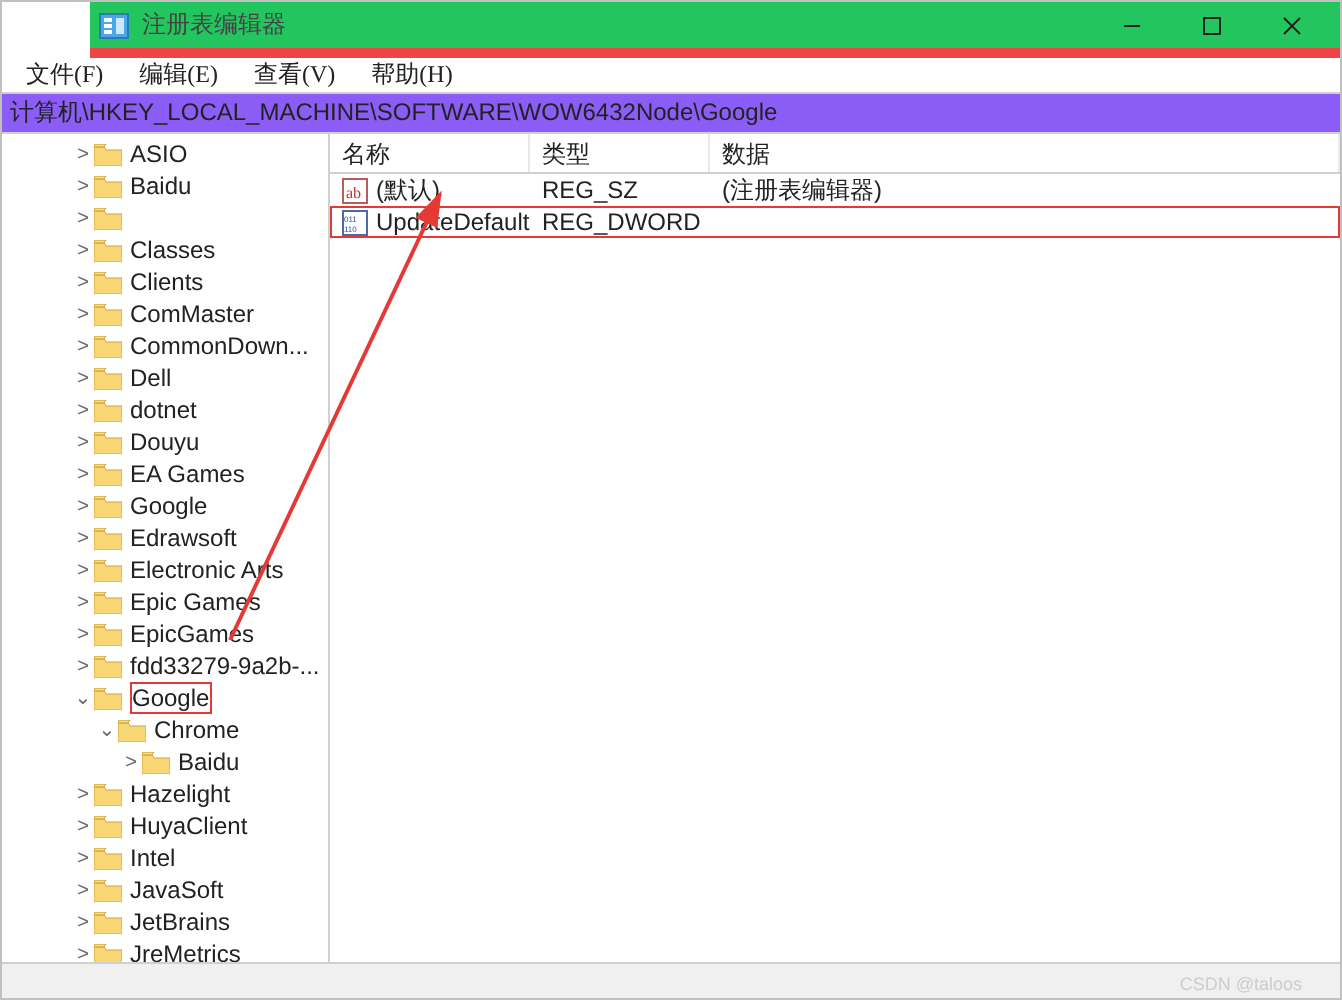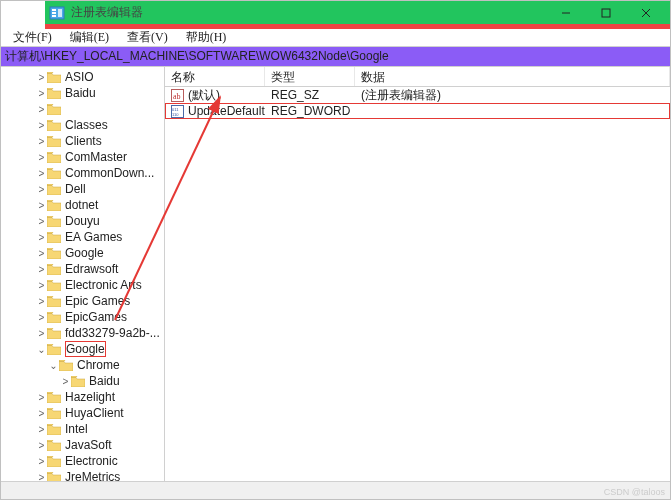--- a/index.html
+++ b/index.html
@@ -33,21 +33,21 @@
   .list-body { flex: 1; position: relative; }
   .list-row { display: flex; height: 16px; font-size: 12px; color: #222; align-items: center; }
   .list-row .col { padding: 0 6px; display: flex; align-items: center; }
   .col-name { width: 100px; }
   .col-type { width: 90px; }
   .col-data { flex: 1; }
   .row-icon { width: 13px; height: 13px; margin-right: 4px; flex-shrink: 0; }
   .highlight-row { outline: 1.5px solid #e53935; outline-offset: -1px; }
   .arrow-annotation { position: absolute; pointer-events: none; z-index: 50; }
   .statusbar { height: 18px; border-top: 1px solid #d0d0d0; background: #f0f0f0; }
-  .watermark { position: absolute; bottom: 3px; right: 6px; font-size: 9px; color: #ccc; }
+  .watermark { position: absolute; bottom: 3px; right: 20px; font-size: 9px; color: #ccc; }
 </style>
 </head>
 <body>
 
 <div class="window">
 
   <div class="titlebar">
     <svg class="titlebar-icon" viewBox="0 0 16 16">
       <rect x="1" y="2" width="14" height="12" fill="#4aa8e8" stroke="#2b7ab8"></rect>
       <rect x="3" y="4" width="4" height="2" fill="#fff"></rect>
@@ -278,21 +278,21 @@
             <path d="M0 1.5 L5 1.5 L6 0 L0 0 Z" fill="#f7d774" stroke="#caa63e" stroke-width="0.5"></path>
           </svg>
           <span class="tree-label">JavaSoft</span>
         </div>
         <div class="tree-item">
           <span class="expander">&gt;</span>
           <svg class="folder-icon" viewBox="0 0 14 11">
             <path d="M0 1.5 L5 1.5 L6 3 L14 3 L14 11 L0 11 Z" fill="#f7d774" stroke="#caa63e" stroke-width="0.5"></path>
             <path d="M0 1.5 L5 1.5 L6 0 L0 0 Z" fill="#f7d774" stroke="#caa63e" stroke-width="0.5"></path>
           </svg>
-          <span class="tree-label">Electronic</span>
+          <span class="tree-label">JetBrains</span>
         </div>
         <div class="tree-item">
           <span class="expander">&gt;</span>
           <svg class="folder-icon" viewBox="0 0 14 11">
             <path d="M0 1.5 L5 1.5 L6 3 L14 3 L14 11 L0 11 Z" fill="#f7d774" stroke="#caa63e" stroke-width="0.5"></path>
             <path d="M0 1.5 L5 1.5 L6 0 L0 0 Z" fill="#f7d774" stroke="#caa63e" stroke-width="0.5"></path>
           </svg>
           <span class="tree-label">JreMetrics</span>
         </div>
       </div>

